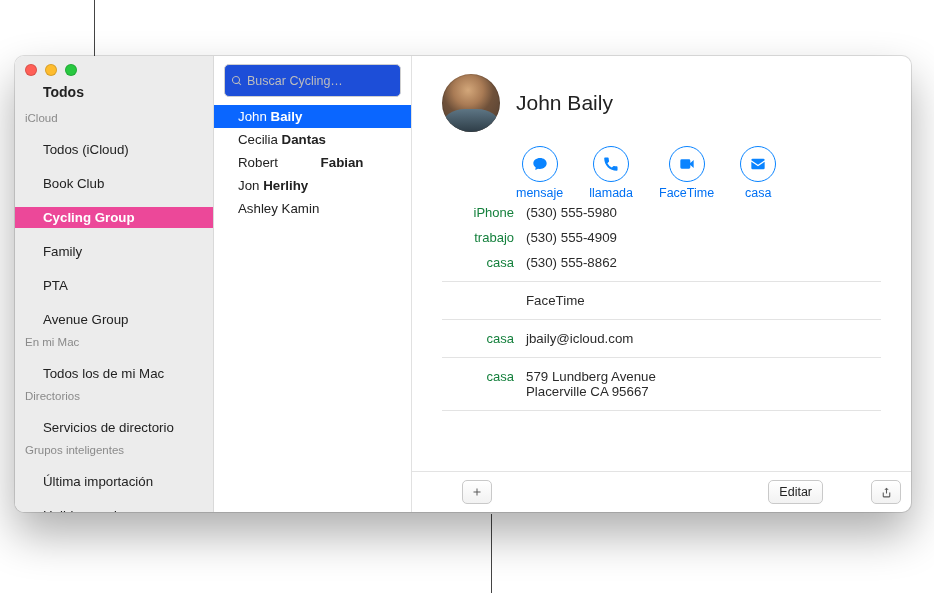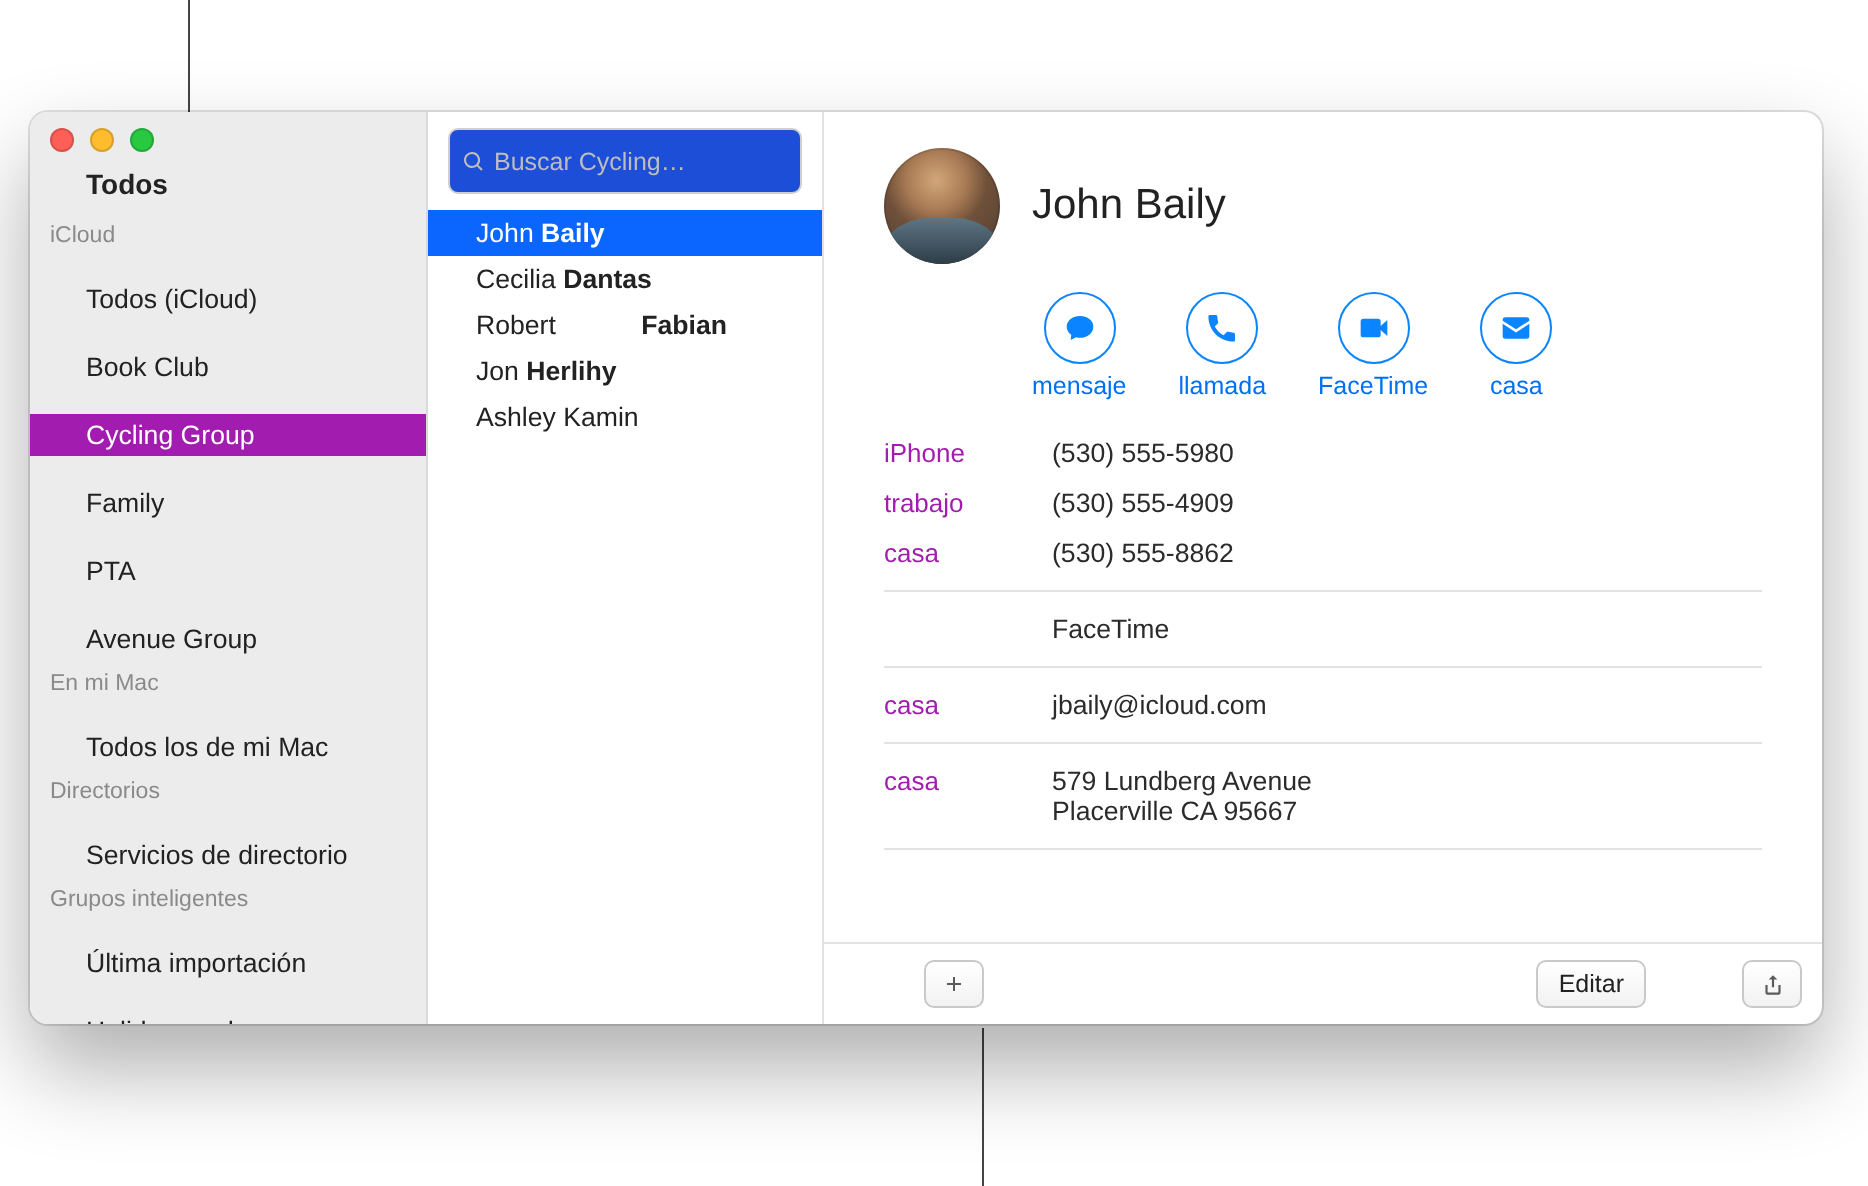--- a/index.html
+++ b/index.html
@@ -76,23 +76,23 @@
     font-size: 11.5px;
     color: #8a8a8a;
   }
   .sb-item {
     padding: 3px 10px 3px 28px;
     font-size: 13.3px;
     cursor: default;
     margin-top: 13px;
   }
   .sb-item.selected {
-    background: #a21caf;
+    background: #ec4899;
     color: #fff;
-    font-weight: 400;
+    font-weight: 700;
   }
   
   .list-col {
     width: 197px;
     border-right: 1px solid #e1e1e1;
     display: flex;
     flex-direction: column;
   }
   .search-wrap {
     padding: 8px 10px;
@@ -161,21 +161,20 @@
     border-top-left-radius: 40% 70%;
     border-top-right-radius: 40% 70%;
   }
   .contact-name {
     font-size: 21px;
   }
   .actions {
     display: flex;
     gap: 26px;
     padding-left: 74px;
-    margin-bottom: 14px;
   }
   .act {
     display: flex;
     flex-direction: column;
     align-items: center;
     gap: 4px;
     color: #0070f3;
     font-size: 12.5px;
     cursor: default;
   }
@@ -186,22 +185,22 @@
   }
   .act .circ svg { fill: #0a84ff; }
   .field-row {
     display: flex;
     align-items: flex-start;
     gap: 12px;
     padding: 5px 0;
   }
   .field-label {
     flex: 0 0 72px;
-    text-align: left;
-    color: #a21caf;
+    text-align: right;
+    color: #15803d;
     font-size: 13px;
   }
   .field-value {
     flex: 1;
     font-size: 13.3px;
     color: #2b2b2b;
   }
   .sep {
     height: 1px;
     background: #e3e3e3;

